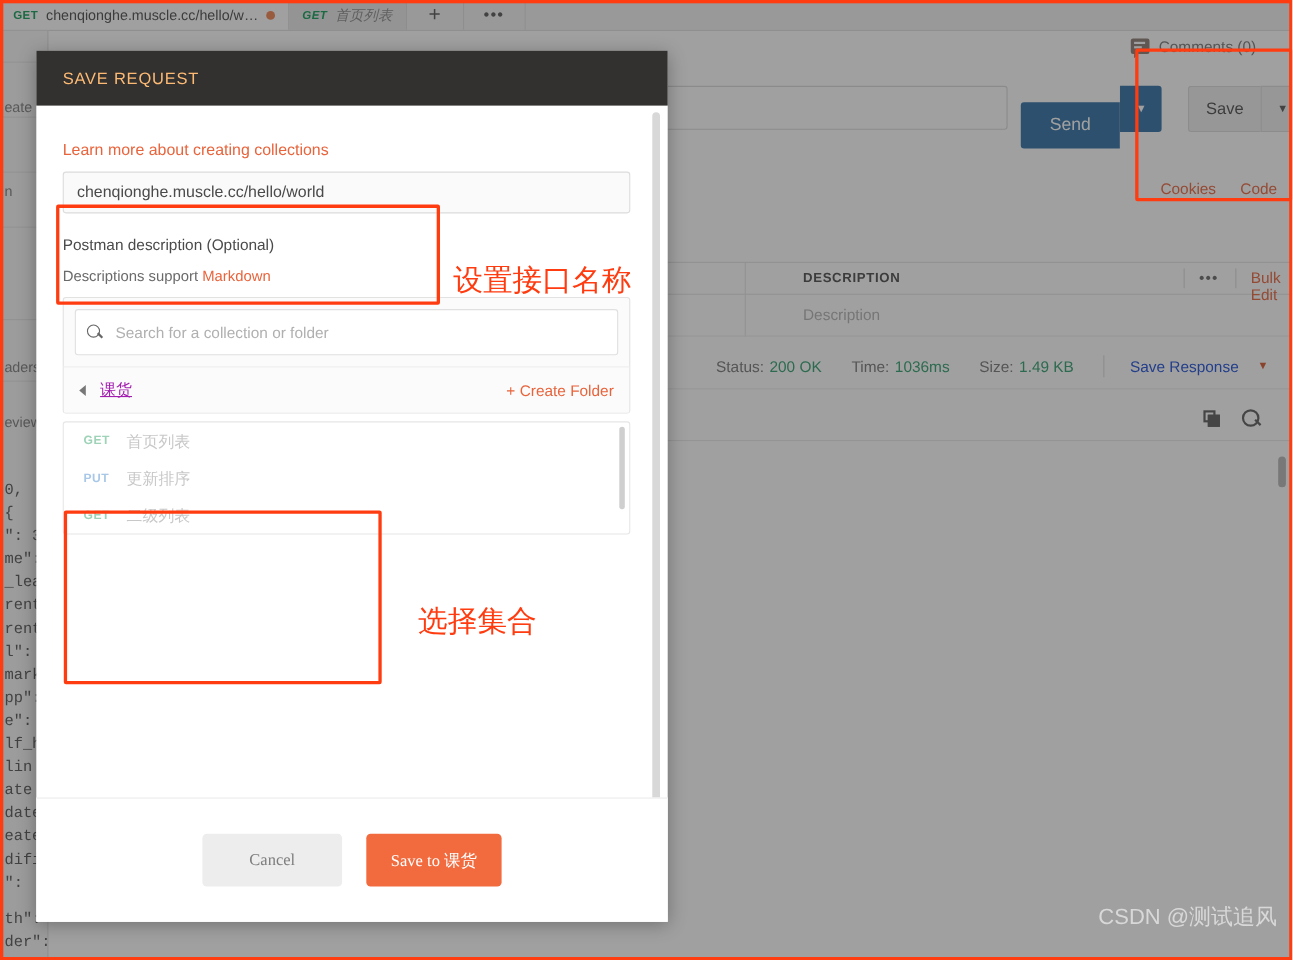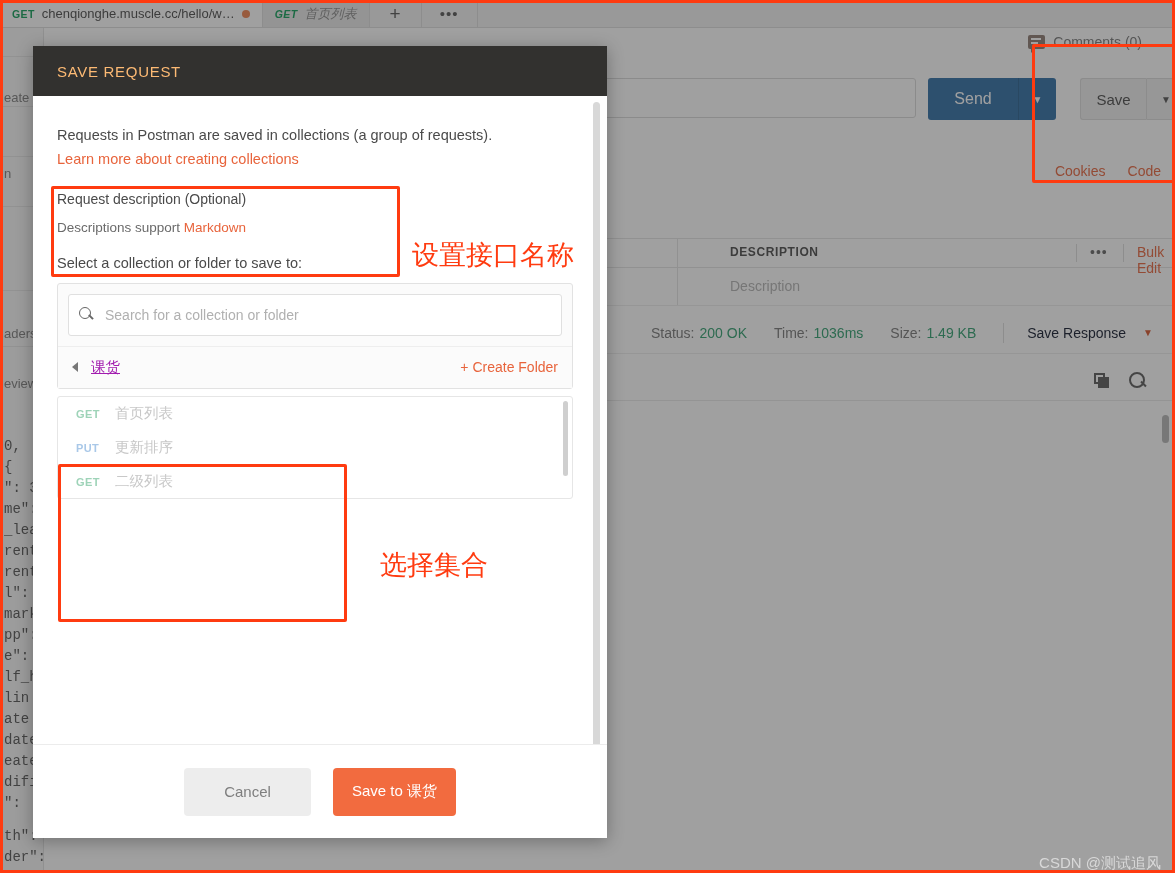--- a/index.html
+++ b/index.html
@@ -38,21 +38,21 @@
                 background: #f7f7f7; border-right: 1px solid #e2e2e2; }
   .side-frag { position: absolute; left: 4px; font-size: 13px; color: #7d7d7d; white-space: nowrap; }
   .side-rule { position: absolute; left: 0; width: 44px; height: 1px; background: #e6e6e6; }
 
   
   .urlrow { position: absolute; left: 44px; top: 70px; right: 0; height: 56px; }
   .method-box { position: absolute; left: 0; top: 8px; width: 6px; height: 40px;
                 border: 1px solid #d9d9d9; border-radius: 3px; background: #fff; }
   .url-input { position: absolute; left: 14px; top: 8px; width: 858px; height: 40px;
                border: 1px solid #d9d9d9; border-radius: 3px; background: #fff; }
-  .send-btn { position: absolute; left: 884px; top: 8px; width: 90px; height: 42px;
+  .send-btn { position: absolute; left: 884px; top: 23px; width: 90px; height: 42px;
               background: #2e6da4; color: #fff; font-size: 16px;
               display: flex; align-items: center; justify-content: center; border-radius: 3px 0 0 3px; }
   .send-caret { position: absolute; left: 974px; top: 8px; width: 38px; height: 42px;
                 background: #2e6da4; color: #fff; display: flex; align-items: center;
                 justify-content: center; border-radius: 0 3px 3px 0; font-size: 10px;
                 border-left: 1px solid #27608f; }
   .save-btn { position: absolute; left: 1036px; top: 8px; width: 66px; height: 42px;
               background: #efefef; border: 1px solid #dadada; border-right: none; border-radius: 3px 0 0 3px;
               display: flex; align-items: center; justify-content: center; font-size: 15px; color: #4a4a4a; }
   .save-caret { position: absolute; left: 1102px; top: 8px; width: 40px; height: 42px;
@@ -83,21 +83,21 @@
   .td-desc { position: absolute; left: 686px; top: 10px; font-size: 14px; color: #b3b3b3; }
   .col-div { position: absolute; top: 238px; left: 677px; width: 1px; height: 68px; background: #e4e4e4; }
 
   
   .statusrow { position: absolute; left: 44px; top: 312px; right: 0; height: 42px;
                display: flex; align-items: center; justify-content: flex-end; gap: 5px;
                font-size: 14px; border-bottom: 1px solid #ededed; }
   .stat { margin-right: 22px; color: #777; }
   .stat b { font-weight: normal; color: #2f9e6e; margin-left: 5px; }
   .stat-sep { width: 1px; height: 20px; background: #dcdcdc; margin-right: 18px; }
-  .save-resp { color: #0f172a; font-size: 14px; margin-right: 12px; }
+  .save-resp { color: #1d4ed8; font-size: 14px; margin-right: 12px; }
   .save-resp-caret { color: #d6552b; font-size: 10px; margin-right: 22px; }
 
   
   .resp-tools { position: absolute; right: 28px; top: 372px; display: flex; gap: 18px; align-items: center; }
   .icon-copy { width: 17px; height: 17px; position: relative; }
   .icon-copy span { position: absolute; width: 11px; height: 11px; border: 2px solid #5a5a5a; }
   .icon-copy span:first-child { left: 0; top: 0; }
   .icon-copy span:last-child { left: 4px; top: 4px; background: #5a5a5a; border-color: #5a5a5a; }
   .icon-search { width: 18px; height: 18px; position: relative; }
   .icon-search::before { content: ""; position: absolute; left: 0; top: 0; width: 12px; height: 12px;
@@ -156,38 +156,38 @@
   .req-list { margin-top: 7px; width: 516px; height: 103px; border: 1px solid #e6e6e6;
               border-radius: 3px; position: relative; overflow: hidden; background: #fff; }
   .req-item { height: 34px; display: flex; align-items: center; gap: 13px; padding: 0 18px; }
   .req-verb { font-size: 11px; font-weight: bold; letter-spacing: .4px; width: 26px; }
   .req-verb.get { color: #9ed3b8; }
   .req-verb.put { color: #a9c8e8; }
   .req-name { font-size: 14.5px; color: #c8c8c8; }
   .req-scroll { position: absolute; right: 4px; top: 4px; width: 5px; height: 75px;
                 background: #cfcfcf; border-radius: 3px; }
 
-  .modal-foot { position: absolute; left: 0; bottom: 0; width: 574px; height: 94px;
+  .modal-foot { position: absolute; left: 0; bottom: 0; width: 574px; height: 113px;
                 border-top: 1px solid #ececec; display: flex; align-items: center;
-                justify-content: center; gap: 22px; background: #fff; }
+                justify-content: center; gap: 22px; background: #fff; font-family: Liberation Serif, serif; }
   .btn-cancel { width: 127px; height: 48px; background: #ededed; color: #7e7e7e; font-size: 15px;
                 border-radius: 4px; display: flex; align-items: center; justify-content: center; }
   .btn-save { width: 123px; height: 48px; background: #f26b3f; color: #fff; font-size: 15px;
               border-radius: 4px; display: flex; align-items: center; justify-content: center; }
 
   .modal-scroll-track { position: absolute; right: 7px; top: 56px; width: 7px; height: 682px;
                         background: #d8d8d8; border-radius: 4px; }
 
   
   .anno-box { position: absolute; border: 3px solid #ff3b10; border-radius: 2px; pointer-events: none; }
   .anno-text { position: absolute; color: #ff3b10; font-size: 27px;
                font-family: "DejaVu Sans", sans-serif; white-space: nowrap; }
   .page-border { position: absolute; inset: 0; border: 3px solid #ff3b10; pointer-events: none; }
 
-  .watermark { position: absolute; right: 14px; bottom: 0; font-size: 15px; color: #d8d8d8; }
+  .watermark { position: absolute; right: 14px; bottom: 26px; font-size: 20px; color: #d8d8d8; }
 </style>
 </head>
 <body>
 
 <div id="app">
 
   <div class="bg-layer">
 
     <div class="tabbar">
       <div class="tab active">
@@ -301,32 +301,31 @@
   </div>
 
   <div class="dim"></div>
 
   <div class="modal">
     <div class="modal-head">
       <span class="modal-title">SAVE REQUEST</span>
     </div>
     <div class="modal-body">
       <div class="intro">
-        <span>Requests in Postman are saved in collections (a group of requests).</span>
         <a href="#">Learn more about creating collections</a>
       </div>
 
-
-      <div class="desc-label">Request description (Optional)</div>
+      <div class="text-input">chenqionghe.muscle.cc/hello/world</div>
+
+      <div class="desc-label">Postman description (Optional)</div>
 
       <div class="md-note">
         <span>Descriptions support </span><a href="#">Markdown</a>
       </div>
 
-      <div class="sel-label">Select a collection or folder to save to:</div>
 
       <div class="collection-box">
         <div class="search-row">
           <span class="sm-search"></span>
           <span class="ph">Search for a collection or folder</span>
         </div>
         <div class="coll-row">
           <span class="coll-left">
             <span class="tri-left"></span>
             <span class="coll-name">课货</span>

